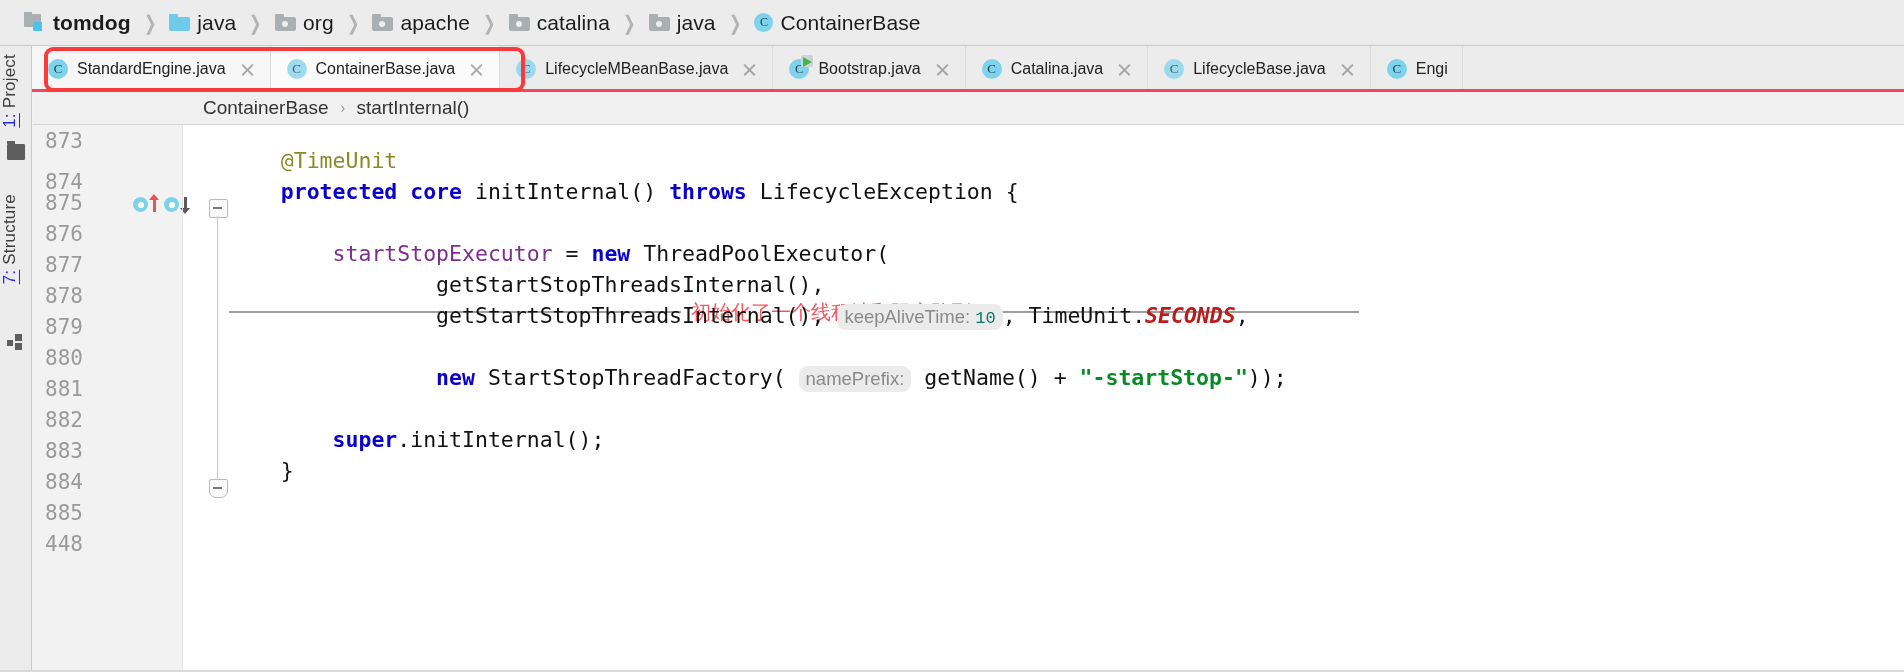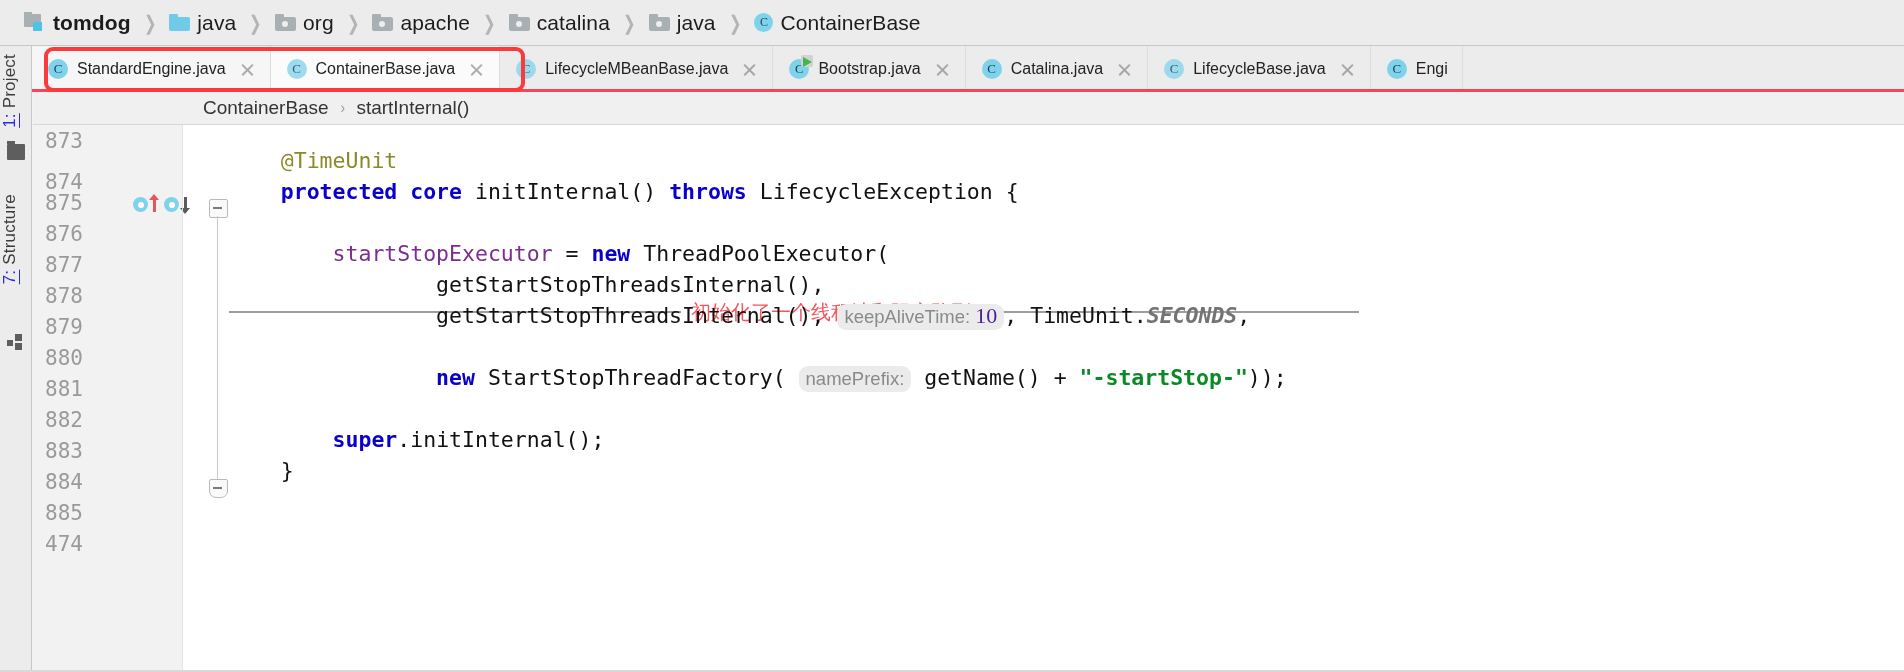--- a/index.html
+++ b/index.html
@@ -192,30 +192,30 @@
   
   .code{
     position:absolute;left:150px;top:0;width:1721px;height:547px;
     font-family:"DejaVu Sans Mono","Liberation Mono",monospace;
     font-size:21.5px;white-space:pre;
   }
   .line{position:absolute;left:46px;height:31px;line-height:31px;}
   .k{color:#0a00cc;font-weight:bold;}
   .ann{color:#8a8a28;}
   .fld{color:#7d2d8e;font-weight:normal;}
-  .konst{color:#737373;font-weight:bold;font-style:italic;}
+  .konst{color:#b91c1c;font-weight:bold;font-style:italic;}
   .num{color:#2a2ae0;}
   .str{color:#0a8a27;font-weight:bold;}
   .pln{color:#111111;}
   .hint{
     background:#ebebeb;border-radius:9px;padding:2px 7px 3px 7px;
     color:#8a8a8a;font-family:"Liberation Sans","DejaVu Sans",sans-serif;
     font-size:18.5px;
   }
-  .hint .num{color:#4c1d95;font-family:Liberation Serif, serif;font-size:22px;}
+  .hint .num{color:#0f766e;font-family:Liberation Mono, monospace;font-size:17px;}
 
   
   .cn-note{
     position:absolute;top:172px;left:0;width:1721px;height:30px;
     display:flex;align-items:center;
   }
   .cn-rule{height:1.6px;background:#9e9e9e;flex:0 0 auto;}
   .cn-text{
     color:#f4565d;font-size:20px;padding:0 10px;white-space:nowrap;
     font-family:"DejaVu Sans","Liberation Sans",sans-serif;
@@ -363,21 +363,21 @@
       <div class="lnum" style="top:97px;">876</div>
       <div class="lnum" style="top:128px;">877</div>
       <div class="lnum" style="top:159px;">878</div>
       <div class="lnum" style="top:190px;">879</div>
       <div class="lnum" style="top:221px;">880</div>
       <div class="lnum" style="top:252px;">881</div>
       <div class="lnum" style="top:283px;">882</div>
       <div class="lnum" style="top:314px;">883</div>
       <div class="lnum" style="top:345px;">884</div>
       <div class="lnum" style="top:376px;">885</div>
-      <div class="lnum" style="top:407px;">474</div>
+      <div class="lnum" style="top:407px;">448</div>
 
       <div class="mark-impl" style="left:100px;top:68px;">
         <span class="circ"></span>
         <span class="arr up">
             <span class="head"></span>
             <span class="shaft"></span>
           </span>
       </div>
       <div class="mark-impl" style="left:131px;top:68px;">
         <span class="circ"></span>

